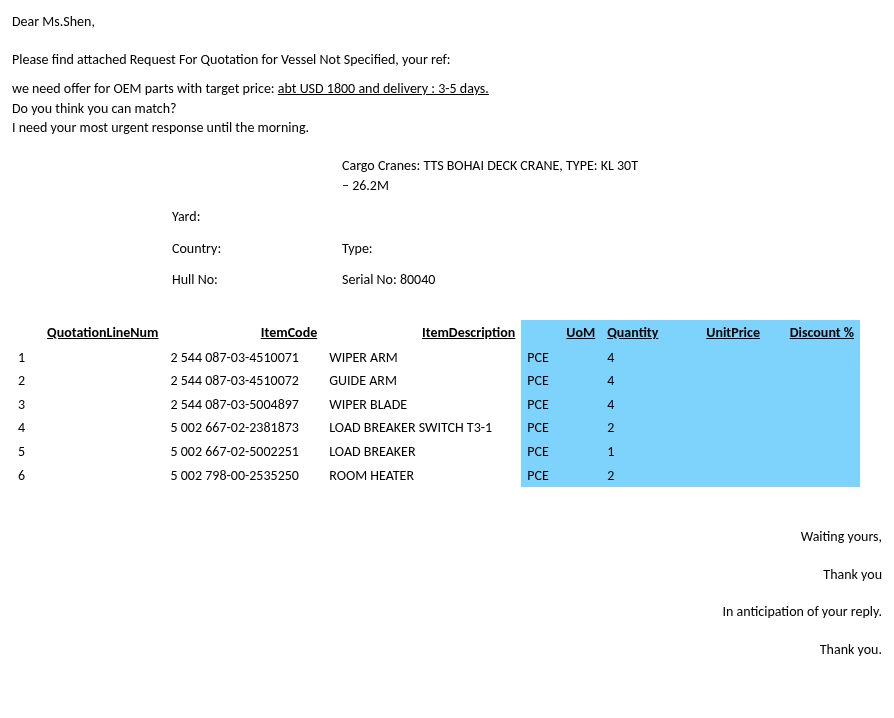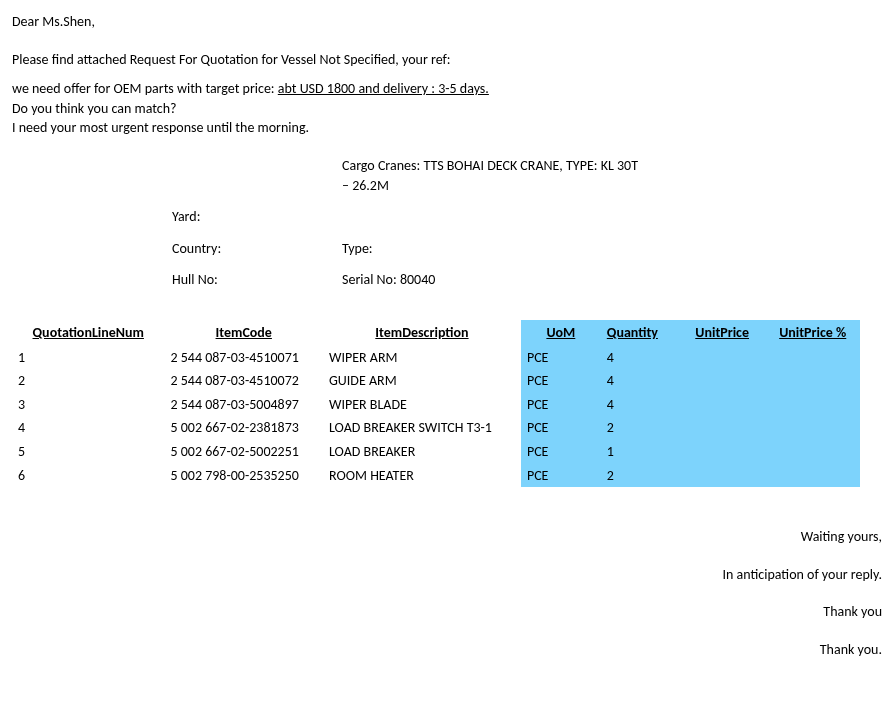--- a/index.html
+++ b/index.html
@@ -32,21 +32,21 @@
     .spec-col2 {
       width: 300px;
     }
     .spec-top .spec-col1 { visibility: hidden; }
     table.quotation {
       border-collapse: collapse;
       width: 848px;
       margin-top: 10px;
     }
     table.quotation th {
-      text-align: center;
+      text-align: right;
       font-weight: bold;
       text-decoration: underline;
       padding: 3px 6px;
       font-size: 14px;
     }
     table.quotation th.right, table.quotation td.right {
       text-align: left;
     }
     table.quotation td {
       padding: 2px 6px;
@@ -105,21 +105,21 @@
 
 <table class="quotation">
   <thead>
     <tr>
       <th class="col-linenum">QuotationLineNum</th>
       <th class="col-itemcode">ItemCode</th>
       <th class="col-desc">ItemDescription</th>
       <th class="col-uom hlh uom-h">UoM</th>
       <th class="col-qty hlh right">Quantity</th>
       <th class="col-uprice hlh">UnitPrice</th>
-      <th class="col-disc hlh">UnitPrice %</th>
+      <th class="col-disc hlh">Discount %</th>
     </tr>
   </thead>
   <tbody>
     <tr>
       <td class="col-linenum right">1</td>
       <td>2 544 087-03-4510071</td>
       <td>WIPER ARM</td>
       <td class="hl uom">PCE</td>
       <td class="hl right">4</td>
       <td class="hl"></td>
@@ -168,16 +168,16 @@
       <td class="hl uom">PCE</td>
       <td class="hl right">2</td>
       <td class="hl"></td>
       <td class="hl"></td>
     </tr>
   </tbody>
 </table>
 
 <div class="closing">
   <p>Waiting yours,</p>
+  <p>Thank you</p>
   <p>In anticipation of your reply.</p>
-  <p>Thank you</p>
   <p>Thank you.</p>
 </div>
 
 </body></html>

